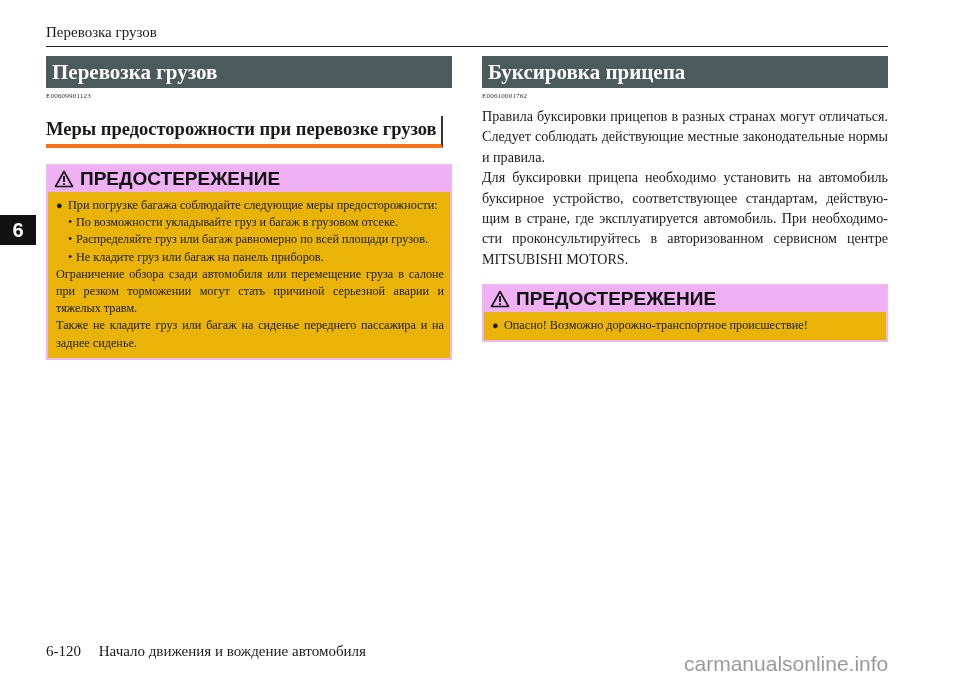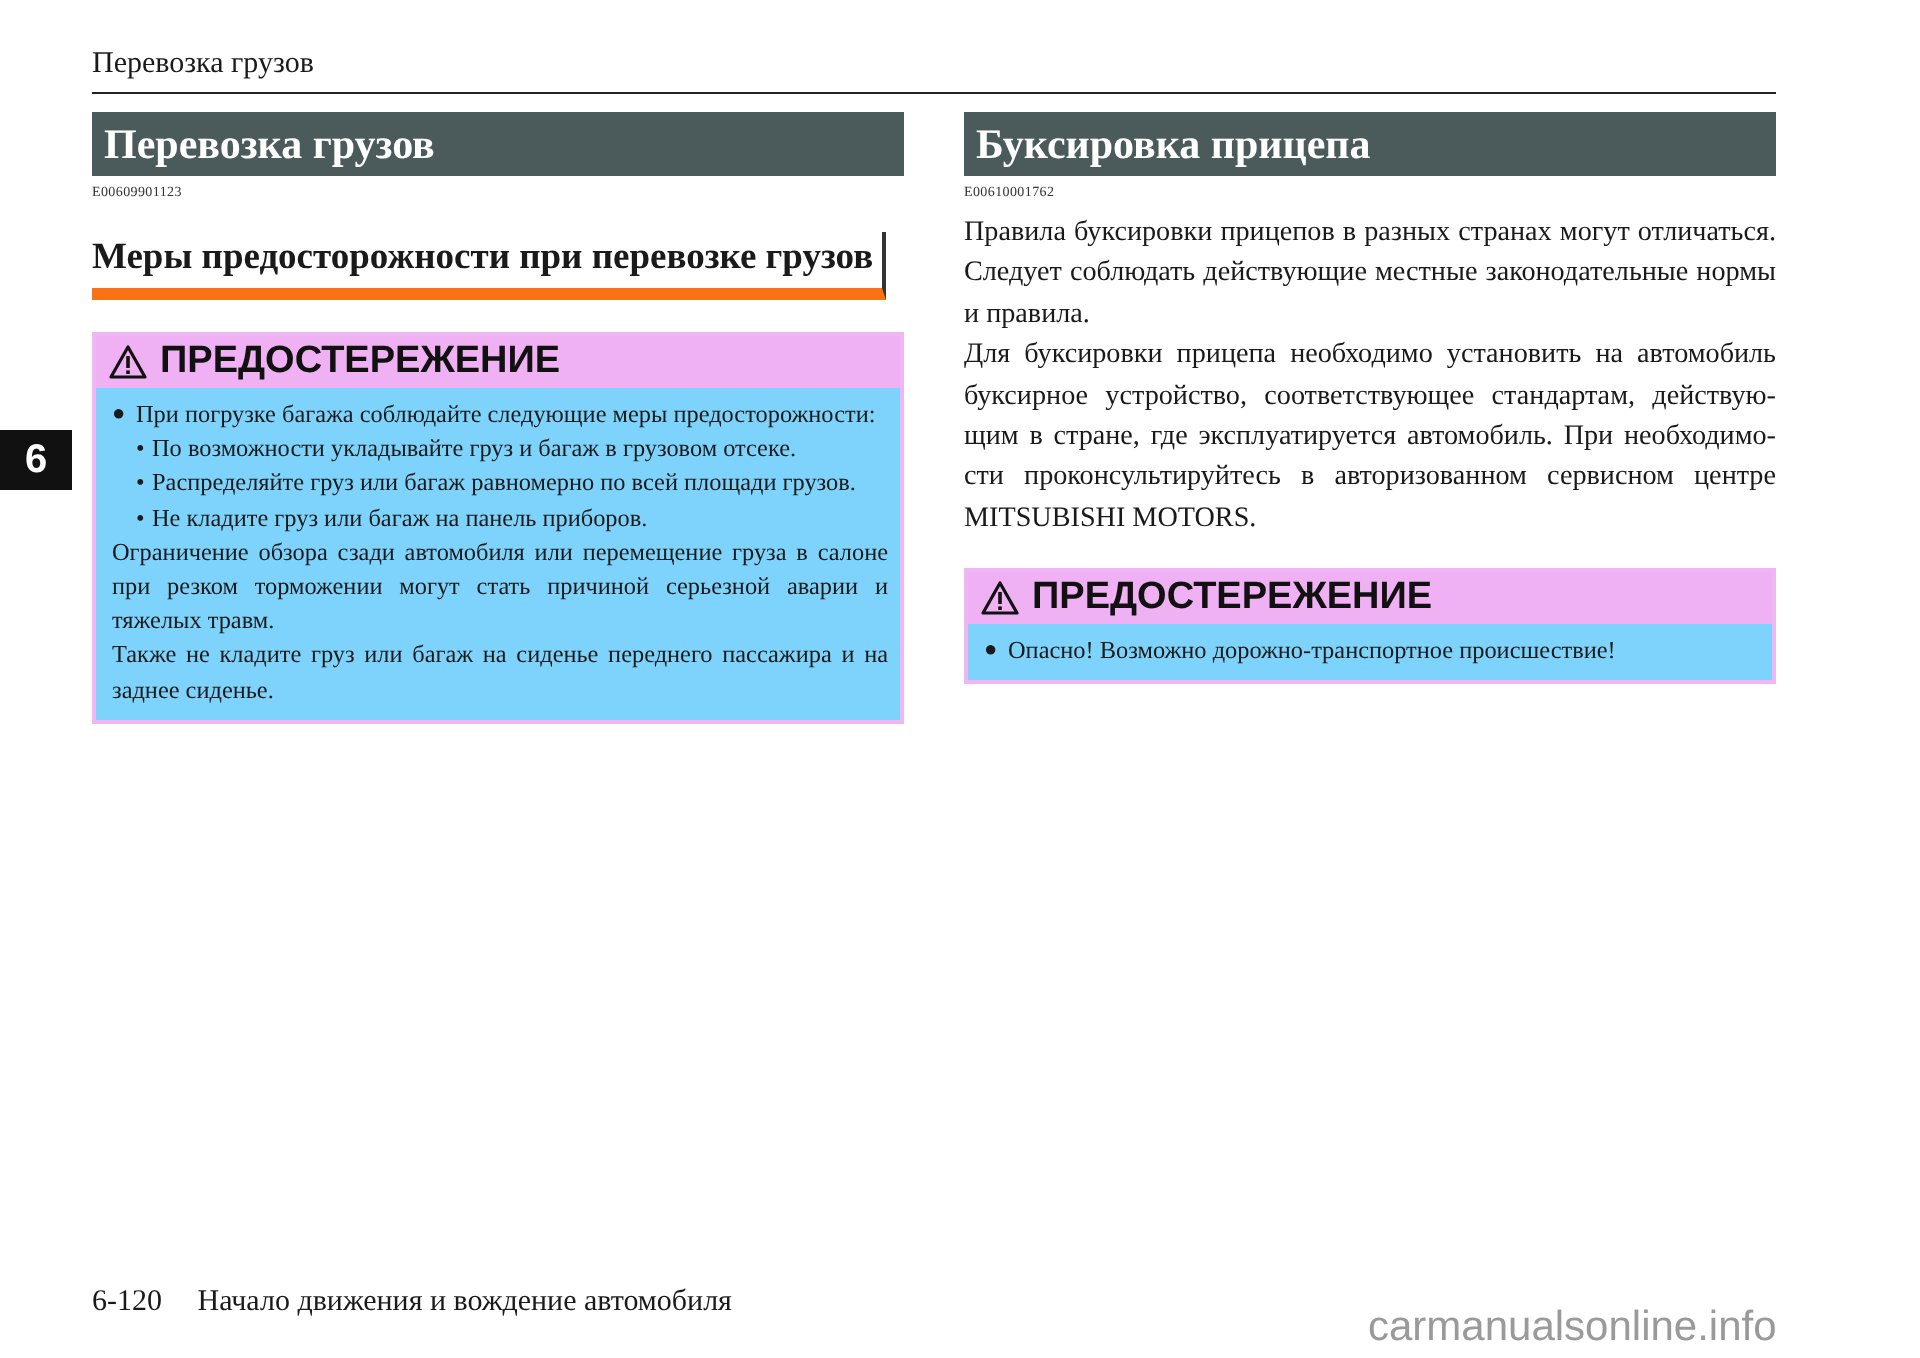--- a/index.html
+++ b/index.html
@@ -10,23 +10,23 @@
   .chapter-tab { position: absolute; left: 0; top: 215px; width: 36px; height: 30px; background: #111;
                  color: #fff; font-family: "Liberation Sans", "DejaVu Sans", sans-serif; font-weight: bold;
                  font-size: 20px; display: flex; align-items: center; justify-content: center; }
   .col { position: absolute; top: 56px; width: 406px; }
   .col-left { left: 46px; }
   .col-right { left: 482px; }
   .section-bar { background: #4b5a5a; color: #fff; font-weight: bold; font-size: 21px;
                  height: 32px; line-height: 32px; padding-left: 6px; }
   .doc-code { text-align: left; font-size: 7px; margin-top: 4px; color: #333; letter-spacing: 0.2px; }
   .subhead { margin-top: 16px; display: inline-block; font-weight: bold; font-size: 18.5px;
-             padding: 3px 4px 4px 0; border-right: 2px solid #333; border-bottom: 6px solid #f97316;
+             padding: 3px 4px 4px 0; border-right: 2px solid #333; border-bottom: 4px solid #f97316;
              white-space: nowrap; }
-  .warn-box { border: 2px solid #efb6f4; background: #7dd3fc; margin-top: 16px; }
+  .warn-box { border: 2px solid #efb6f4; background: #eab308; margin-top: 16px; }
   .warn-head { background: #f0b0f4; height: 26px; display: flex; align-items: center; padding-left: 6px;
                font-family: "Liberation Sans", "DejaVu Sans", sans-serif; font-weight: bold; font-size: 19px;
                color: #111; }
   .warn-head svg { margin-right: 6px; }
   .warn-body { padding: 5px 6px 6px 8px; font-size: 12.2px; line-height: 17.2px; text-align: justify; }
   .warn-body p { margin: 0; }
   .bullet { display: flex; }
   .bullet .dot { width: 12px; flex: none; font-size: 11px; }
   .sub { display: flex; margin-left: 12px; }
   .sub .mk { width: 8px; flex: none; }

